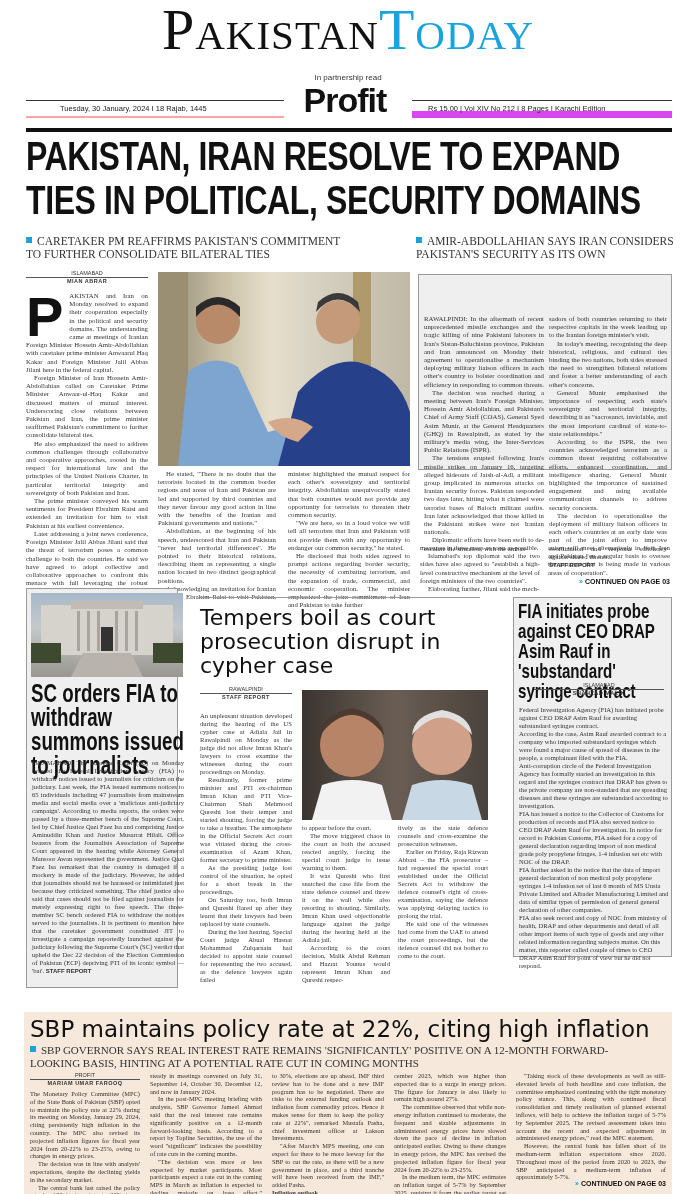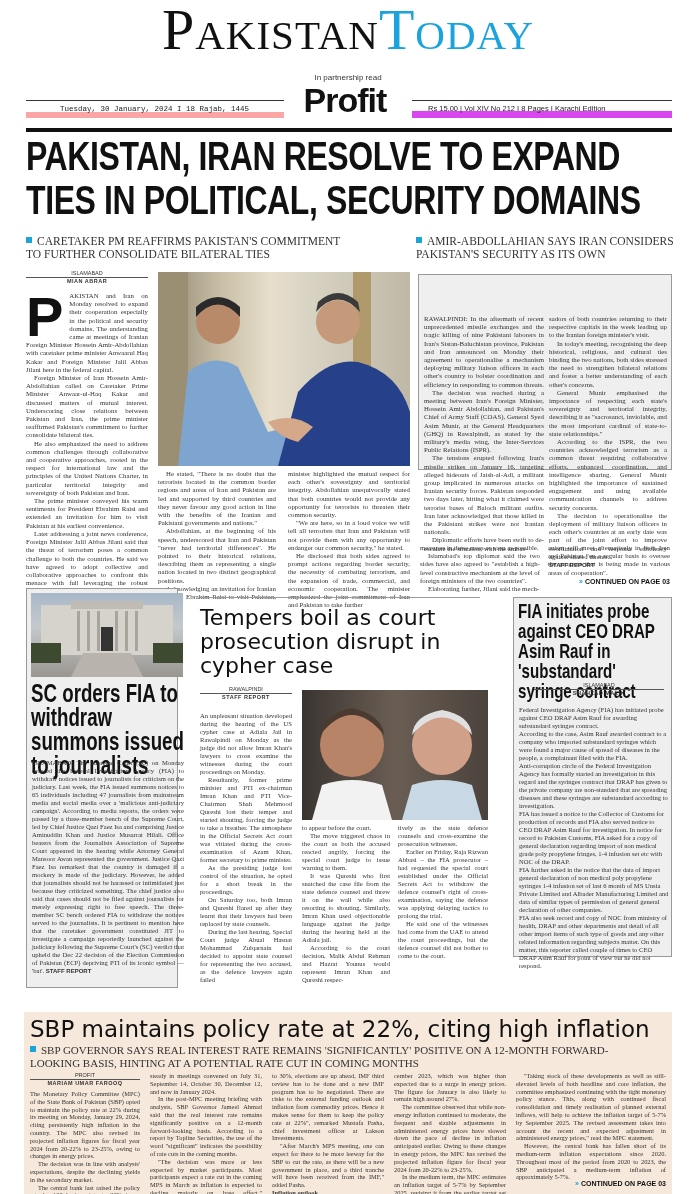--- a/index.html
+++ b/index.html
@@ -3,21 +3,21 @@
 <meta charset="utf-8">
 <style>
 *{box-sizing:border-box;margin:0;padding:0}
 body{width:696px;height:1194px;background:#fff;font-family:"Liberation Serif",serif;color:#222;overflow:hidden;position:relative}
 .abs{position:absolute}
 .masthead{left:0;top:0;width:696px;height:60px;text-align:center;font-family:"Liberation Serif",serif;font-size:58px;line-height:60px;letter-spacing:1px;white-space:nowrap}
 .masthead .m1{color:#111;font-variant:small-caps}
 .masthead .m2{color:#1ba3dc;font-variant:small-caps}
 .partner{top:73px;left:0;width:696px;text-align:center;font-family:"Liberation Sans",sans-serif;font-size:8px;color:#333}
 .profit{top:82px;left:263px;width:164px;text-align:center;font-family:"Liberation Sans",sans-serif;font-weight:bold;font-size:34px;letter-spacing:-1px;color:#111;line-height:36px}
-.dateline{top:100px;left:26px;width:258px;height:18px;border-top:1px solid #333;border-bottom:6px solid #fca5a5;font-family:Liberation Mono, monospace;font-size:7.5px;line-height:16px;padding-left:34px;color:#222}
+.dateline{top:100px;left:26px;width:258px;height:18px;border-top:1px solid #333;border-bottom:2px solid #fca5a5;font-family:Liberation Sans, sans-serif;font-size:7.5px;line-height:16px;padding-left:34px;color:#222}
 .priceline{top:100px;left:412px;width:260px;height:18px;border-top:1px solid #333;border-bottom:7px solid #d946ef;font-family:"Liberation Sans",sans-serif;font-size:7.5px;line-height:16px;padding-left:16px;color:#222}
 .rule{top:128px;left:26px;width:646px;height:4px;background:#111}
 .headline{top:134px;left:26px;width:650px;font-family:"Liberation Sans",sans-serif;font-weight:bold;font-size:41px;line-height:44px;transform:scaleX(0.78);transform-origin:left top;width:830px;letter-spacing:-0.5px;color:#111;text-transform:uppercase}
 .deck{font-family:Liberation Serif, serif;font-size:11.5px;line-height:13px;color:#333;text-transform:uppercase}
 .deck .sq{display:inline-block;width:6px;height:6px;background:#1ba3dc;margin-right:5px;vertical-align:2px}
 .byline{font-family:"Liberation Sans",sans-serif;text-align:center;font-size:5.5px;line-height:7px;color:#333}
 .byline .place{border-bottom:1px solid #555;display:block}
 .byline .name{font-weight:bold;letter-spacing:.5px}
 .body{font-size:6.8px;line-height:8.2px;text-align:justify;color:#333}
 .body p{text-indent:8px}

